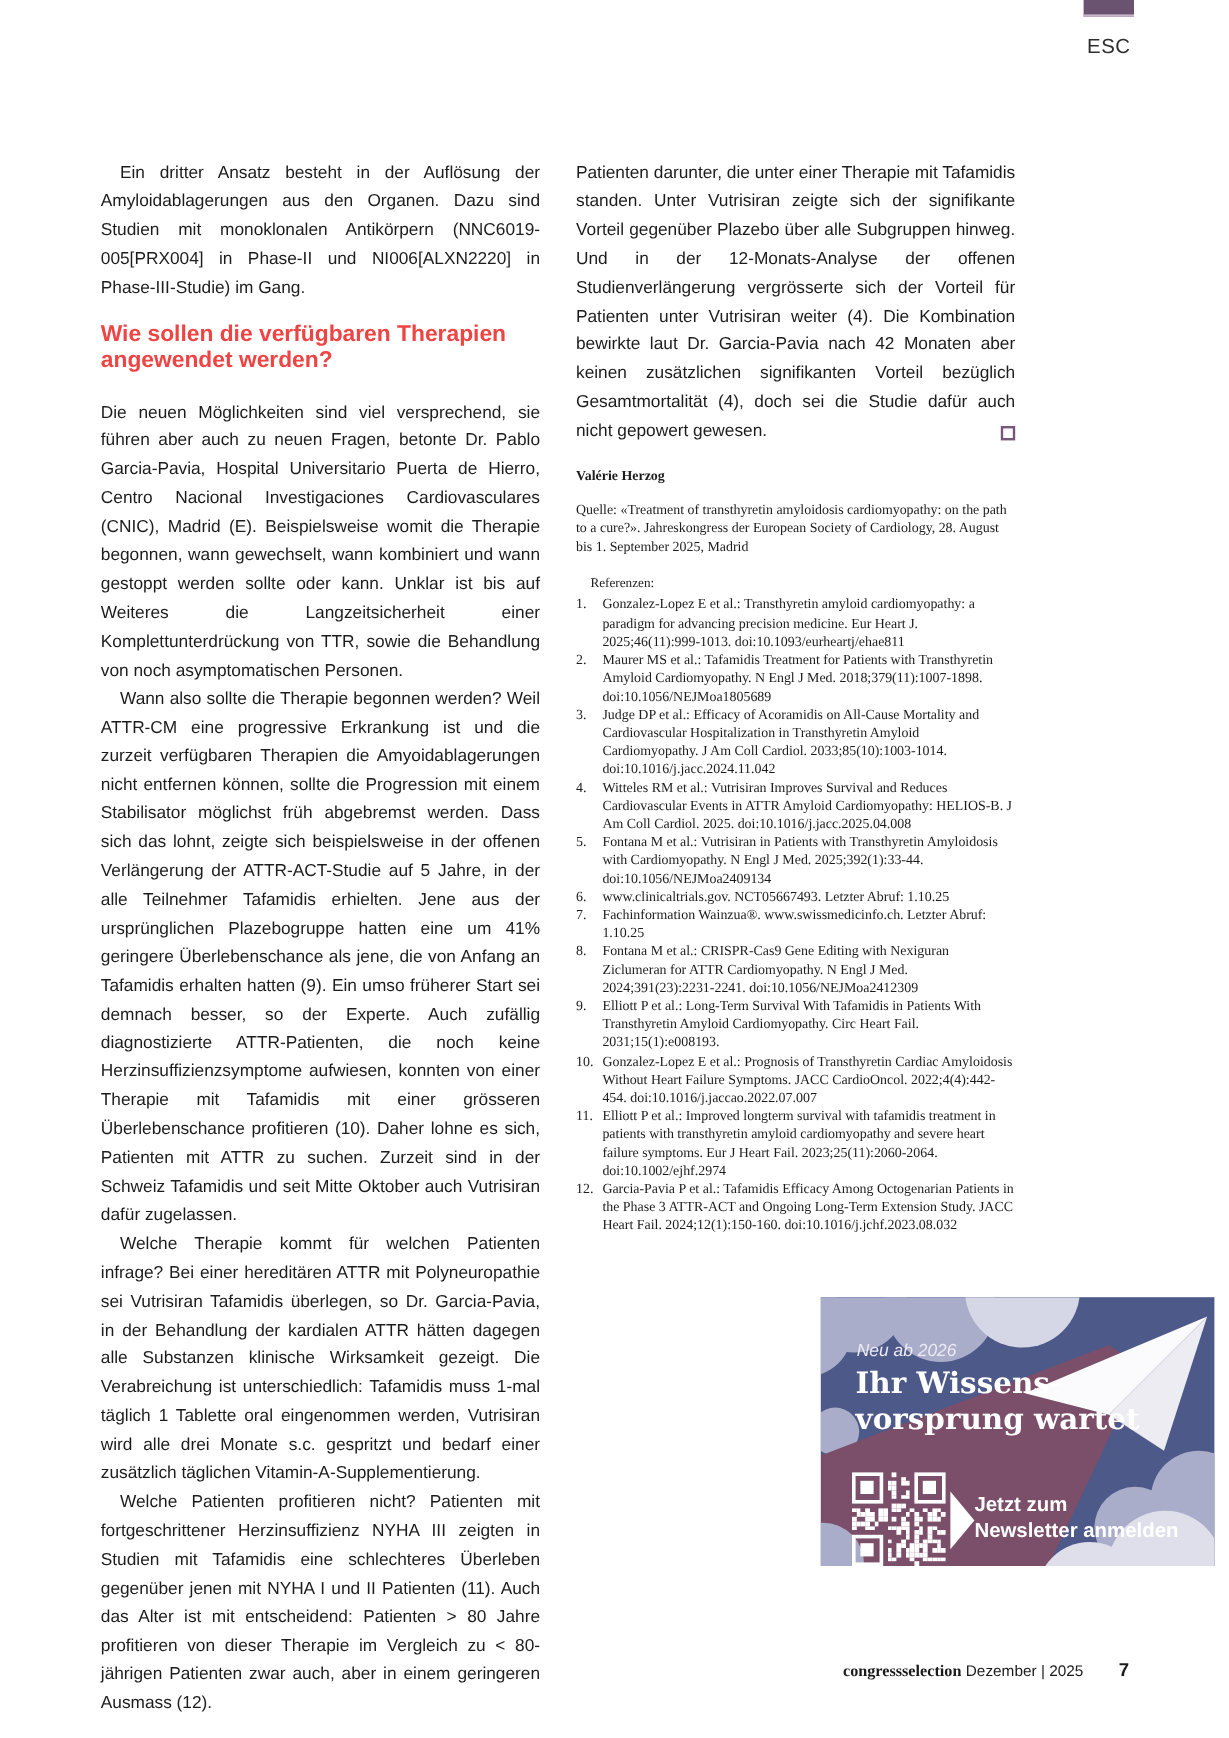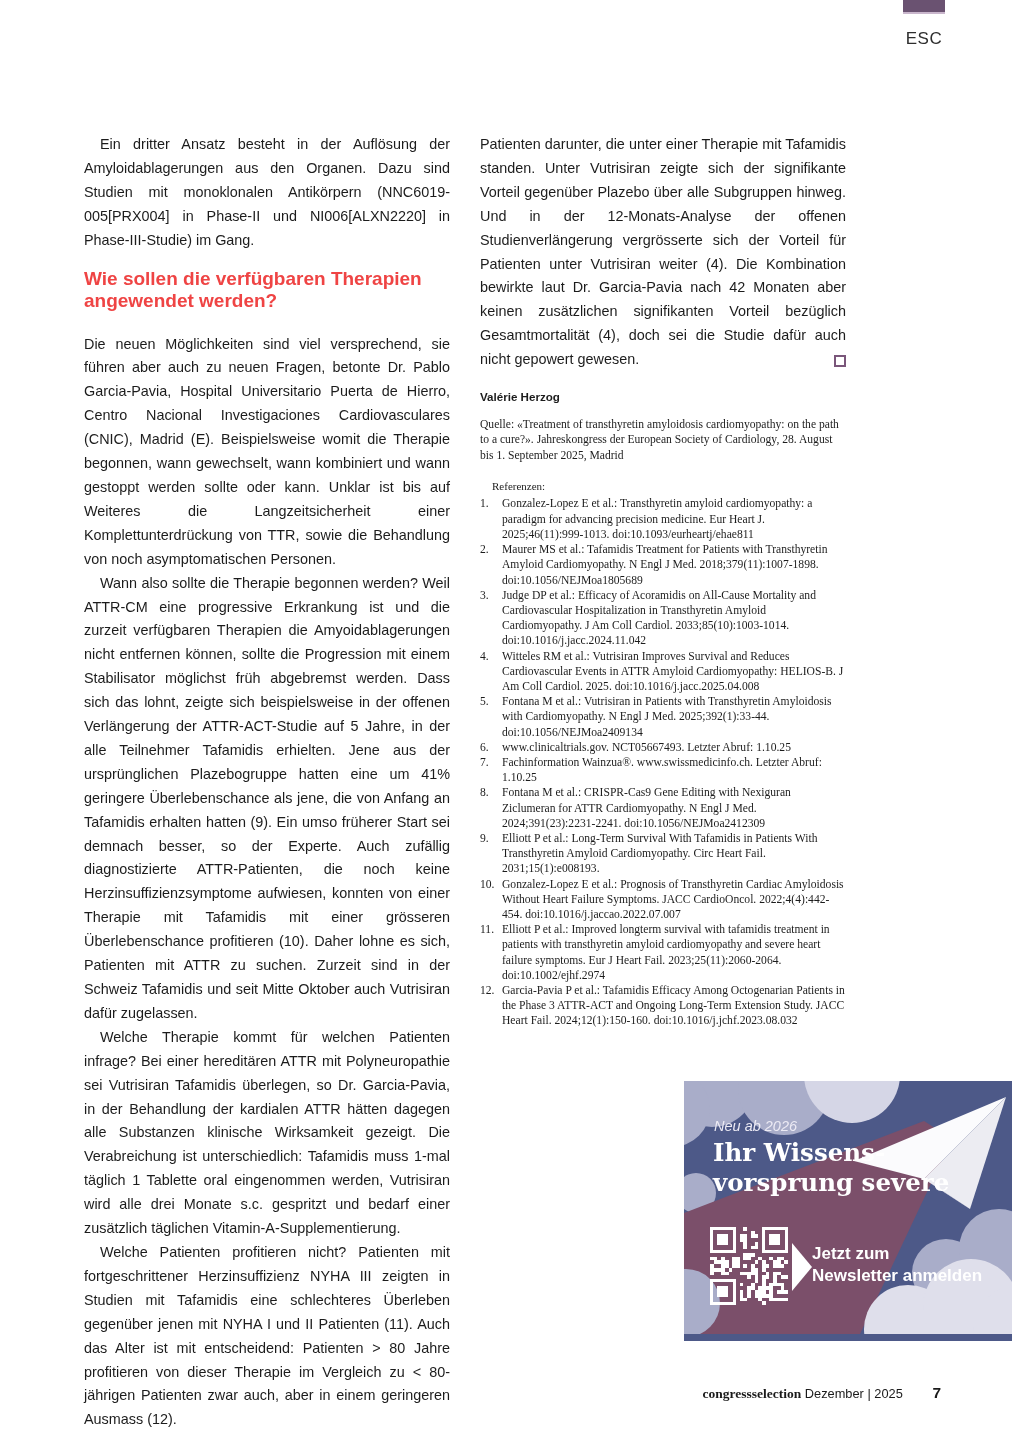--- a/index.html
+++ b/index.html
@@ -12,29 +12,29 @@
 
   
   .col{position:absolute;top:133px;width:366px;}
   .col-left{left:84px;}
   .col-right{left:480px;}
   .body{margin:0;font-size:14.4px;line-height:23.9px;text-align:justify;hyphens:auto;-webkit-hyphens:auto;}
   .body.indent{text-indent:16px;}
   .heading{margin:15px 0 20px 0;font-size:19px;line-height:22.5px;font-weight:bold;color:#ef4444;}
   .endmark{float:right;width:8px;height:8px;margin-top:7px;border:2.5px solid #7a567a;background:#fff;}
 
-  .author{margin:18px 0 0 0;font-size:11.6px;font-weight:bold;font-family:Liberation Sans, sans-serif;}
+  .author{margin:18px 0 0 0;font-size:11.6px;font-weight:bold;font-family:Liberation Serif, serif;}
   .source{margin:14px 0 0 0;font-family:"Liberation Serif",serif;font-size:11.6px;line-height:15.4px;}
   .ref-label{margin:16px 0 2px 12px;font-family:"Liberation Serif",serif;font-size:11px;line-height:15.2px;}
   ol.refs{margin:0;padding:0;list-style:none;font-family:"Liberation Serif",serif;font-size:11.6px;line-height:15.2px;counter-reset:ref;}
   ol.refs li{position:relative;padding-left:22px;counter-increment:ref;}
   ol.refs li::before{content:counter(ref) ".";position:absolute;left:0;top:0;}
 
   
-  .ad{position:absolute;left:684px;top:1081px;width:328px;height:260px;background:#4d5988;overflow:hidden;cursor:pointer;}
+  .ad{position:absolute;left:684px;top:1081px;width:328px;height:224px;background:#4d5988;overflow:hidden;cursor:pointer;}
   .ad-art{position:absolute;left:0;top:0;pointer-events:none;}
   .ad-kicker{position:absolute;left:30px;top:37px;font-style:italic;font-size:14.5px;color:#eceaf4;}
   .ad-headline{position:absolute;left:29px;top:57px;font-family:"DejaVu Serif",serif;font-weight:bold;font-size:24.5px;line-height:30px;color:#ffffff;}
   .qr{position:absolute;left:26px;top:146px;width:78px;height:78px;}
   .qr-arrow{position:absolute;left:108px;top:162px;width:0;height:0;border-left:20px solid #ffffff;border-top:24px solid transparent;border-bottom:24px solid transparent;}
   .ad-cta{position:absolute;left:128px;top:162px;font-weight:bold;font-size:17px;line-height:22px;color:#ffffff;white-space:nowrap;}
   .ad-cta span{display:block;}
 
   
   .footer{position:absolute;top:1384px;right:83px;font-size:13px;color:#1a1a1a;white-space:nowrap;}
@@ -107,21 +107,21 @@
 
       <circle cx="262" cy="192" r="34" fill="#a9adc9"></circle>
       <circle cx="315" cy="168" r="40" fill="#a9adc9"></circle>
       <circle cx="224" cy="248" r="44" fill="#dfdfeb"></circle>
       <circle cx="287" cy="226" r="48" fill="#dfdfeb"></circle>
       <circle cx="335" cy="250" r="46" fill="#dfdfeb"></circle>
     </svg>
     <div class="ad-kicker">Neu ab 2026</div>
     <div class="ad-headline">
       <span>Ihr Wissens-</span><br>
-      <span>vorsprung severe</span>
+      <span>vorsprung wartet</span>
     </div>
     <div class="qr">
         <div style="position: absolute; left: 33.4286px; top: 0px; width: 3.71429px; height: 3.71429px; background: rgb(255, 255, 255);"></div>
         <div style="position: absolute; left: 40.8571px; top: 3.71429px; width: 3.71429px; height: 3.71429px; background: rgb(255, 255, 255);"></div>
         <div style="position: absolute; left: 29.7143px; top: 7.42857px; width: 3.71429px; height: 3.71429px; background: rgb(255, 255, 255);"></div>
         <div style="position: absolute; left: 33.4286px; top: 7.42857px; width: 3.71429px; height: 3.71429px; background: rgb(255, 255, 255);"></div>
         <div style="position: absolute; left: 40.8571px; top: 7.42857px; width: 3.71429px; height: 3.71429px; background: rgb(255, 255, 255);"></div>
         <div style="position: absolute; left: 44.5714px; top: 7.42857px; width: 3.71429px; height: 3.71429px; background: rgb(255, 255, 255);"></div>
         <div style="position: absolute; left: 29.7143px; top: 11.1429px; width: 3.71429px; height: 3.71429px; background: rgb(255, 255, 255);"></div>
         <div style="position: absolute; left: 33.4286px; top: 11.1429px; width: 3.71429px; height: 3.71429px; background: rgb(255, 255, 255);"></div>

